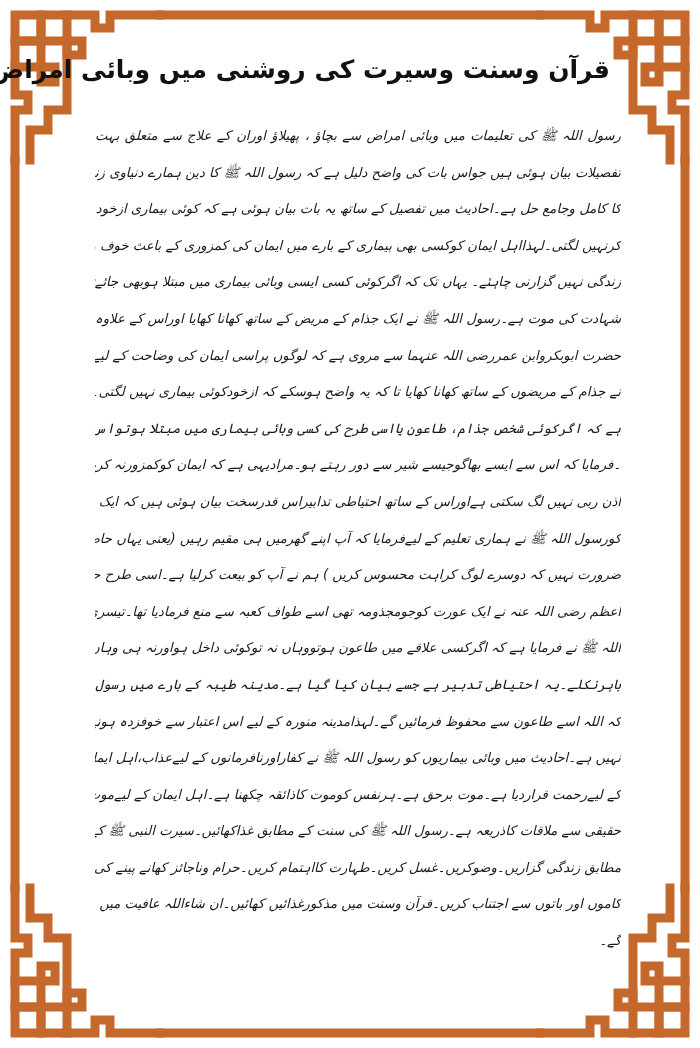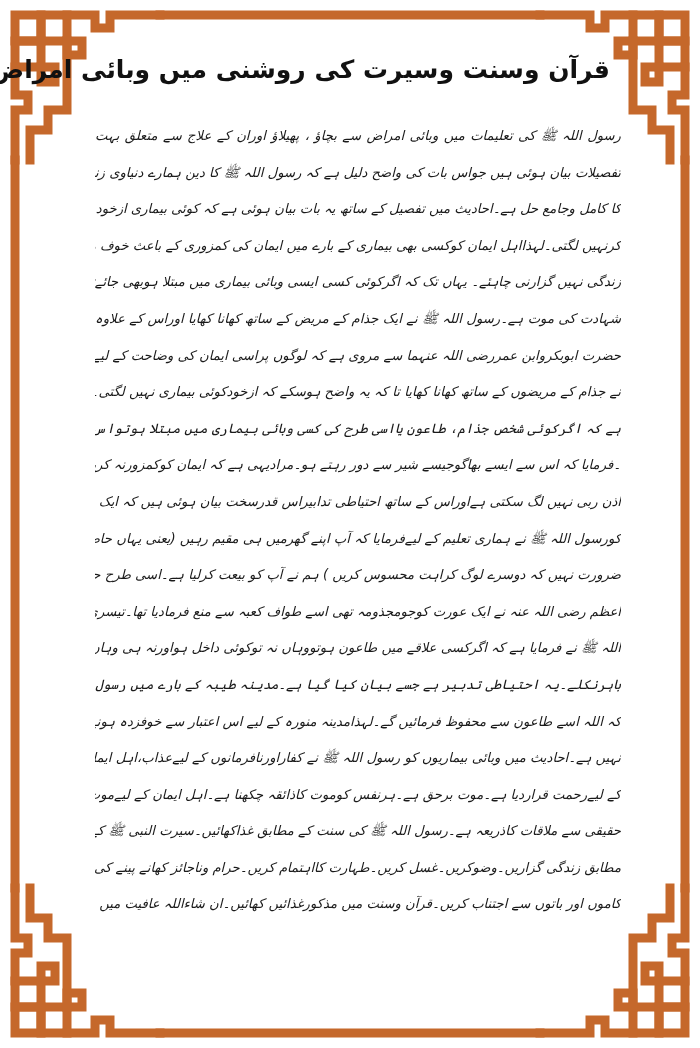--- a/index.html
+++ b/index.html
@@ -97,13 +97,14 @@
     <span class="line">ضرورت نہیں کہ دوسرے لوگ کراہت محسوس کریں ) ہم نے آپ کو بیعت کرلیا ہے۔اسی طرح حضرت فاروق</span>
     <span class="line">اعظم رضی اللہ عنہ نے ایک عورت کوجومجذومہ تھی اسے طواف کعبہ سے منع فرمادیا تھا۔تیسری بات یہ ہے کہ رسول</span>
     <span class="line">اللہ ﷺ نے فرمایا ہے کہ اگرکسی علاقے میں طاعون ہوتووہاں نہ توکوئی داخل ہواورنہ ہی وہاں سے کوئی شخص</span>
     <span class="line">باہرنکلے۔یہ احتیاطی تدبیر ہے جسے بیان کیا گیا ہے۔مدینہ طیبہ کے بارے میں رسول اللہ ﷺ کی بشارت ہے</span>
     <span class="line">کہ اللہ اسے طاعون سے محفوظ فرمائیں گے۔لہذامدینہ منورہ کے لیے اس اعتبار سے خوفزدہ ہونے کی ضرورت</span>
     <span class="line">نہیں ہے۔احادیث میں وبائی بیماریوں کو رسول اللہ ﷺ نے کفاراورنافرمانوں کے لیےعذاب،اہل ایمان</span>
     <span class="line">کے لیےرحمت قراردیا ہے۔موت برحق ہے۔ہرنفس کوموت کاذائقہ چکھنا ہے۔اہل ایمان کے لیےموت محبوب</span>
     <span class="line">حقیقی سے ملاقات کاذریعہ ہے۔رسول اللہ ﷺ کی سنت کے مطابق غذاکھائیں۔سیرت النبی ﷺ کے</span>
     <span class="line">مطابق زندگی گزاریں۔وضوکریں۔غسل کریں۔طہارت کااہتمام کریں۔حرام وناجائز کھانے پینے کی اشیاءحرام</span>
     <span class="line">کاموں اور باتوں سے اجتناب کریں۔قرآن وسنت میں مذکورغذائیں کھائیں۔ان شاءاللہ عافیت میں رہیں</span>
+    <span class="line last">گے۔</span>
   </div>
 
 </body></html>

